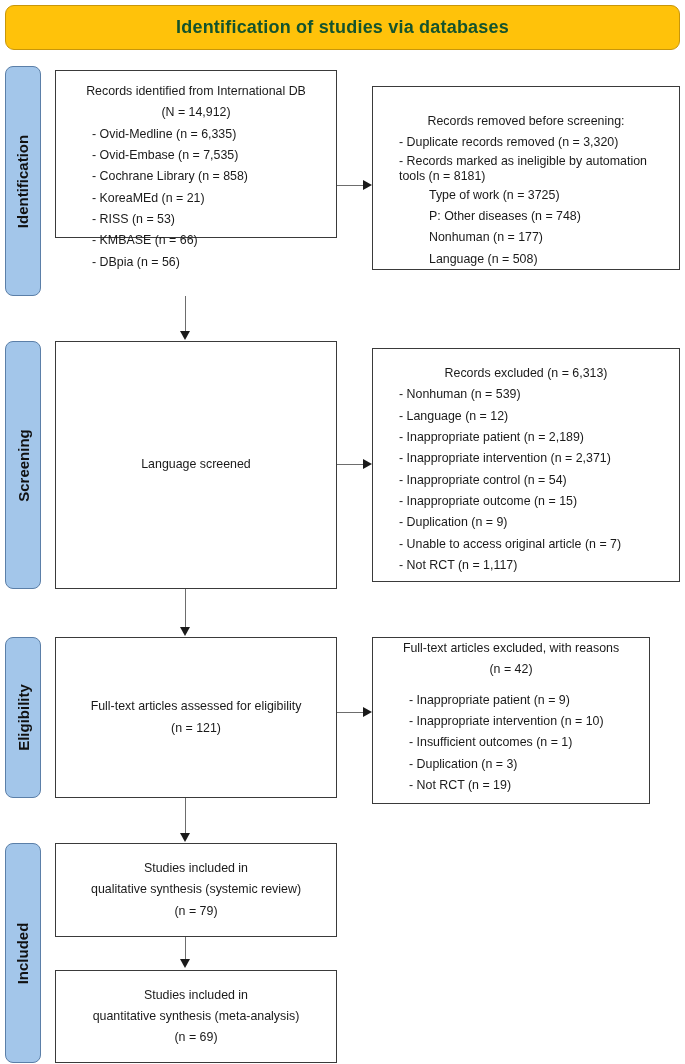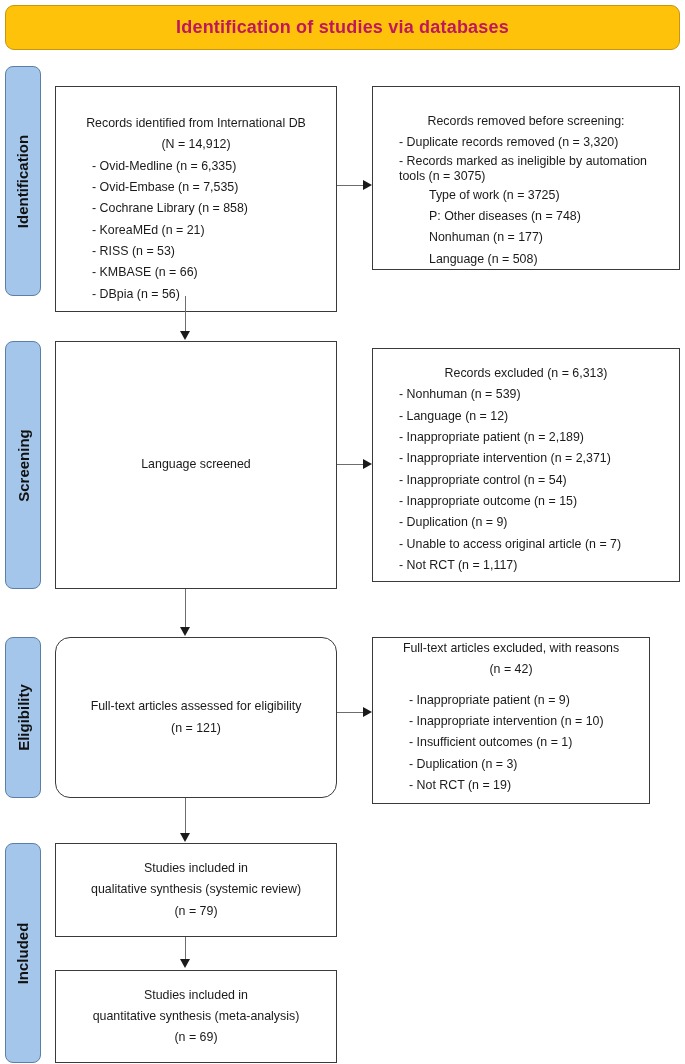--- a/index.html
+++ b/index.html
@@ -16,21 +16,21 @@
   
   .header-banner{
     position:absolute;left:5px;top:5px;width:675px;height:45px;
     background:#FFC20A;
     border:1px solid #c8960a;
     border-radius:9px;
     display:flex;align-items:center;justify-content:center;
     box-sizing:border-box;
   }
   .header-banner .title{
-    font-size:18px;font-weight:bold;color:#be185d;letter-spacing:.2px;
+    font-size:18px;font-weight:bold;color:#14532d;letter-spacing:.2px;
     white-space:nowrap;
   }
 
   
   .stage{
     position:absolute;left:5px;width:36px;
     background:#A3C6EA;
     border:1px solid #5b7fa8;
     border-radius:8px;
     box-sizing:border-box;
@@ -58,23 +58,23 @@
   .box .ln{
     font-size:12.4px;line-height:1.72;white-space:nowrap;
   }
   .box .ctr{text-align:center;}
   .box .ind{padding-left:26px;}
   .box .ind2{padding-left:46px;}
   .box .ind3{padding-left:16px;}
   .box .wrap{white-space:normal;line-height:1.25;}
 
   
-  #box-identified{left:55px;top:70px;width:282px;height:226px;justify-content:flex-end;padding-top:10px;margin-top:16px;}
+  #box-identified{left:55px;top:70px;width:282px;height:168px;justify-content:flex-start;padding-top:10px;}
   #box-screened{left:55px;top:341px;width:282px;height:248px;}
-  #box-fulltext{left:55px;top:637px;width:282px;height:161px;border-radius:15px;}
+  #box-fulltext{left:55px;top:637px;width:282px;height:161px;}
   #box-qualitative{left:55px;top:843px;width:282px;height:94px;}
   #box-quantitative{left:55px;top:970px;width:282px;height:93px;}
 
   
   #box-removed{left:372px;top:86px;width:308px;height:184px;justify-content:flex-start;padding-top:24px;}
   #box-excluded-screen{left:372px;top:348px;width:308px;height:234px;justify-content:flex-start;padding-top:14px;}
   #box-excluded-full{left:372px;top:637px;width:278px;height:167px;justify-content:flex-start;padding-top:0;}
 
   .gap{height:9px;}
   .gap-sm{height:5px;}
@@ -127,21 +127,21 @@
     <div class="ln ind">-  RISS (n = 53)</div>
     <div class="ln ind">-  KMBASE (n = 66)</div>
     <div class="ln ind">-  DBpia (n = 56)</div>
   </div>
 
   <div class="box" id="box-removed">
     <div class="ln ctr">Records removed before screening:</div>
     <div class="gap-sm"></div>
     <div class="ln ind3">- Duplicate records removed (n = 3,320)</div>
     <div class="gap-sm"></div>
-    <div class="ln ind3 wrap">- Records marked as ineligible by automation tools   (n = 3075)</div>
+    <div class="ln ind3 wrap">- Records marked as ineligible by automation tools   (n = 8181)</div>
     <div class="gap-sm"></div>
     <div class="ln ind2">Type of work (n = 3725)</div>
     <div class="ln ind2">P: Other diseases (n = 748)</div>
     <div class="ln ind2">Nonhuman (n = 177)</div>
     <div class="ln ind2">Language (n = 508)</div>
   </div>
 
   <div class="box" id="box-screened">
     <div class="ln ctr">Language screened</div>
   </div>

